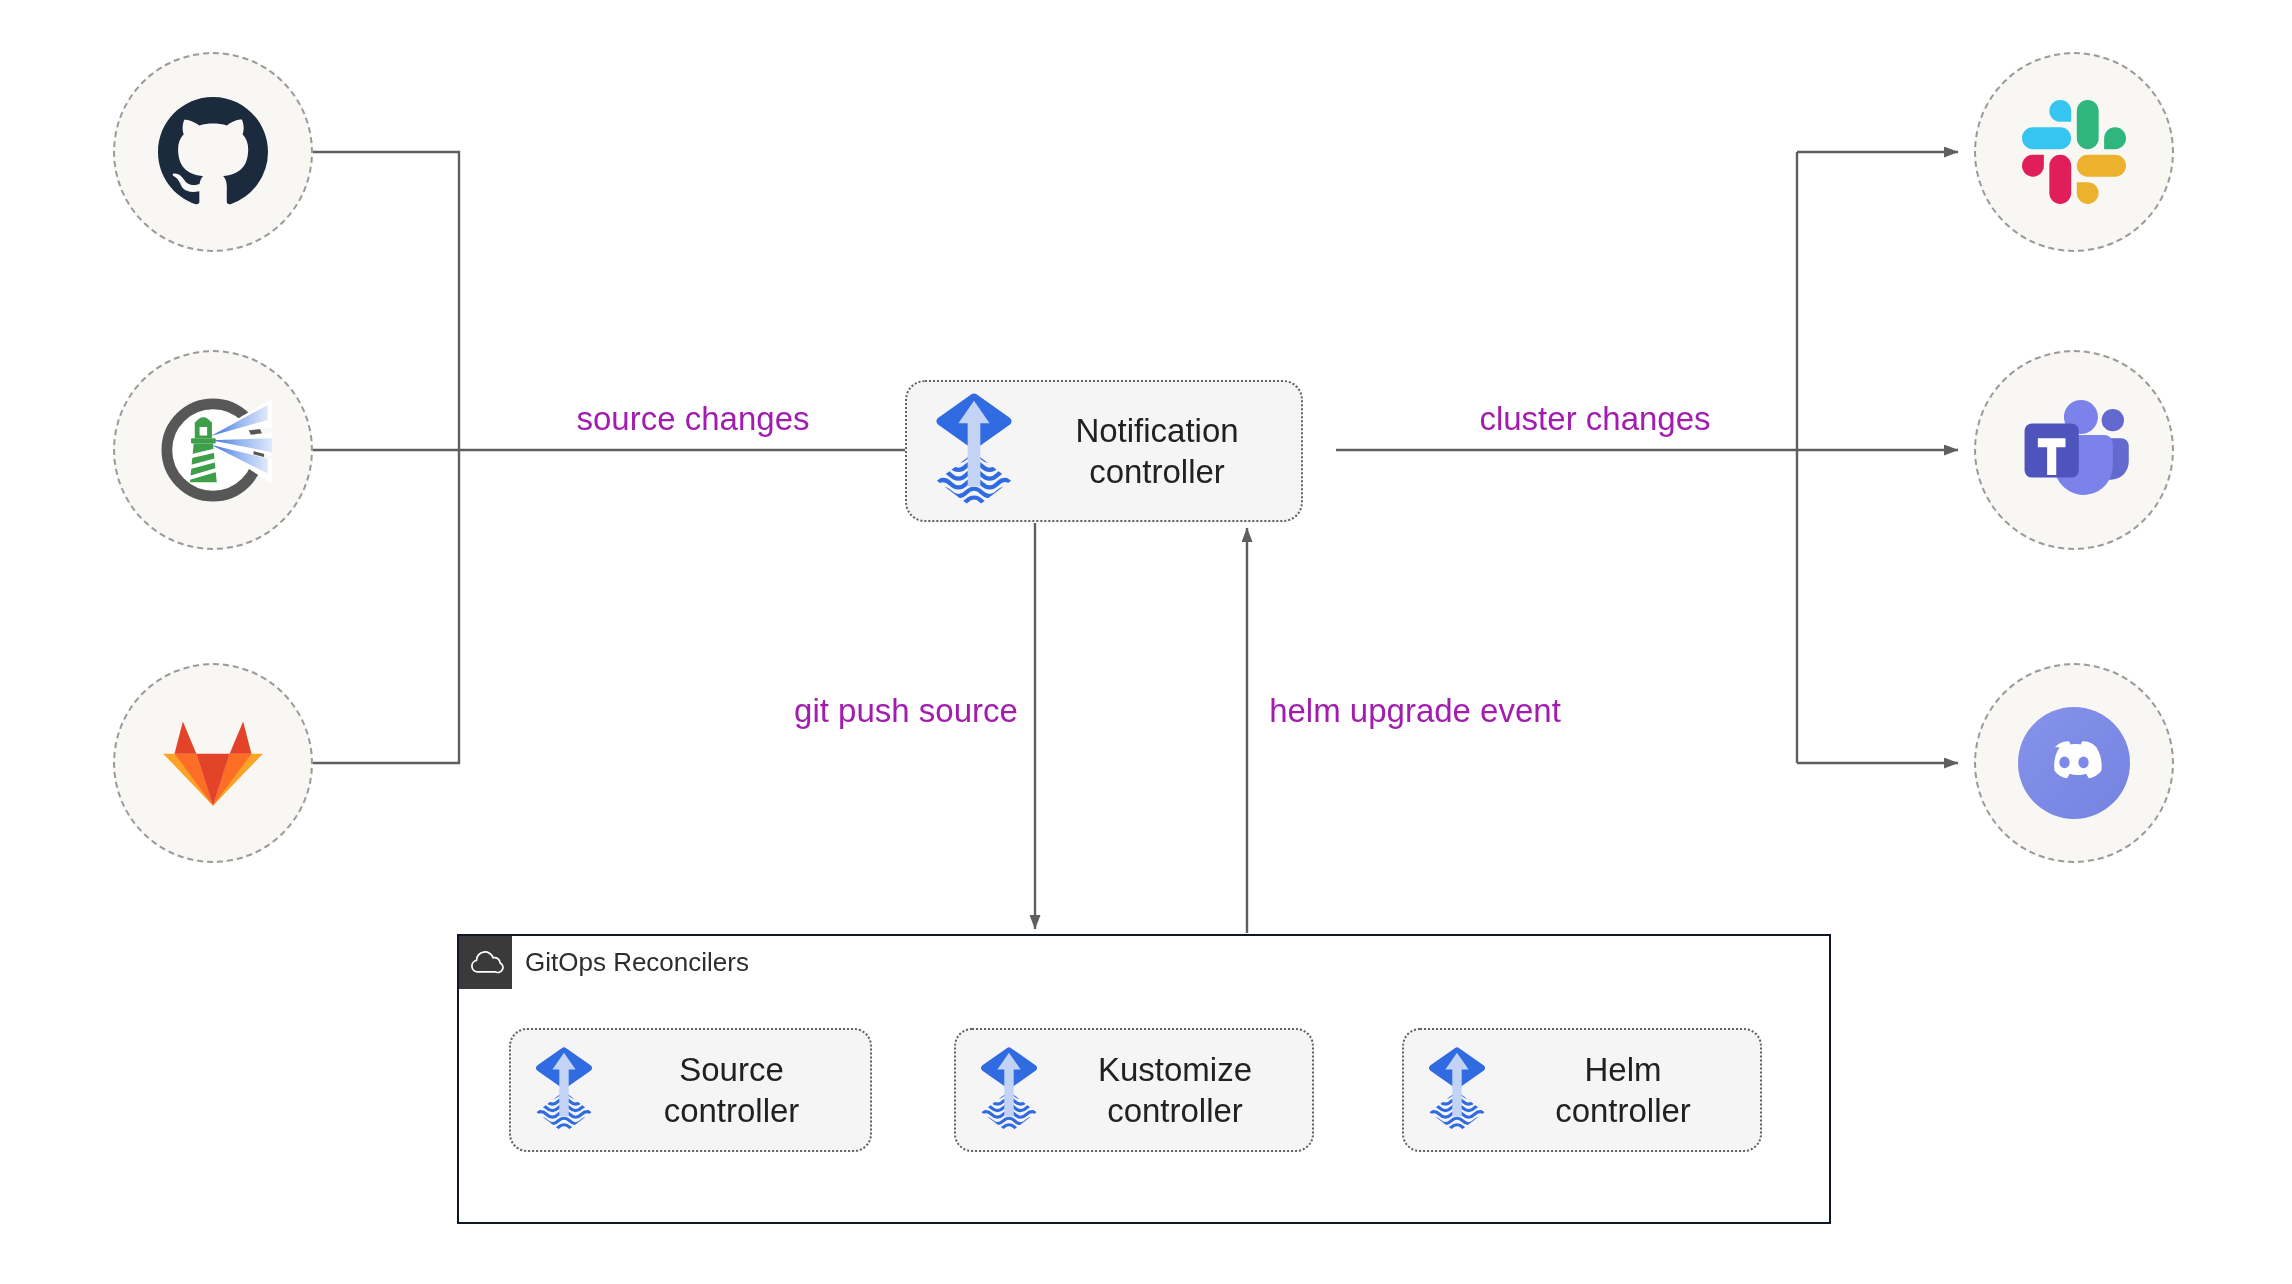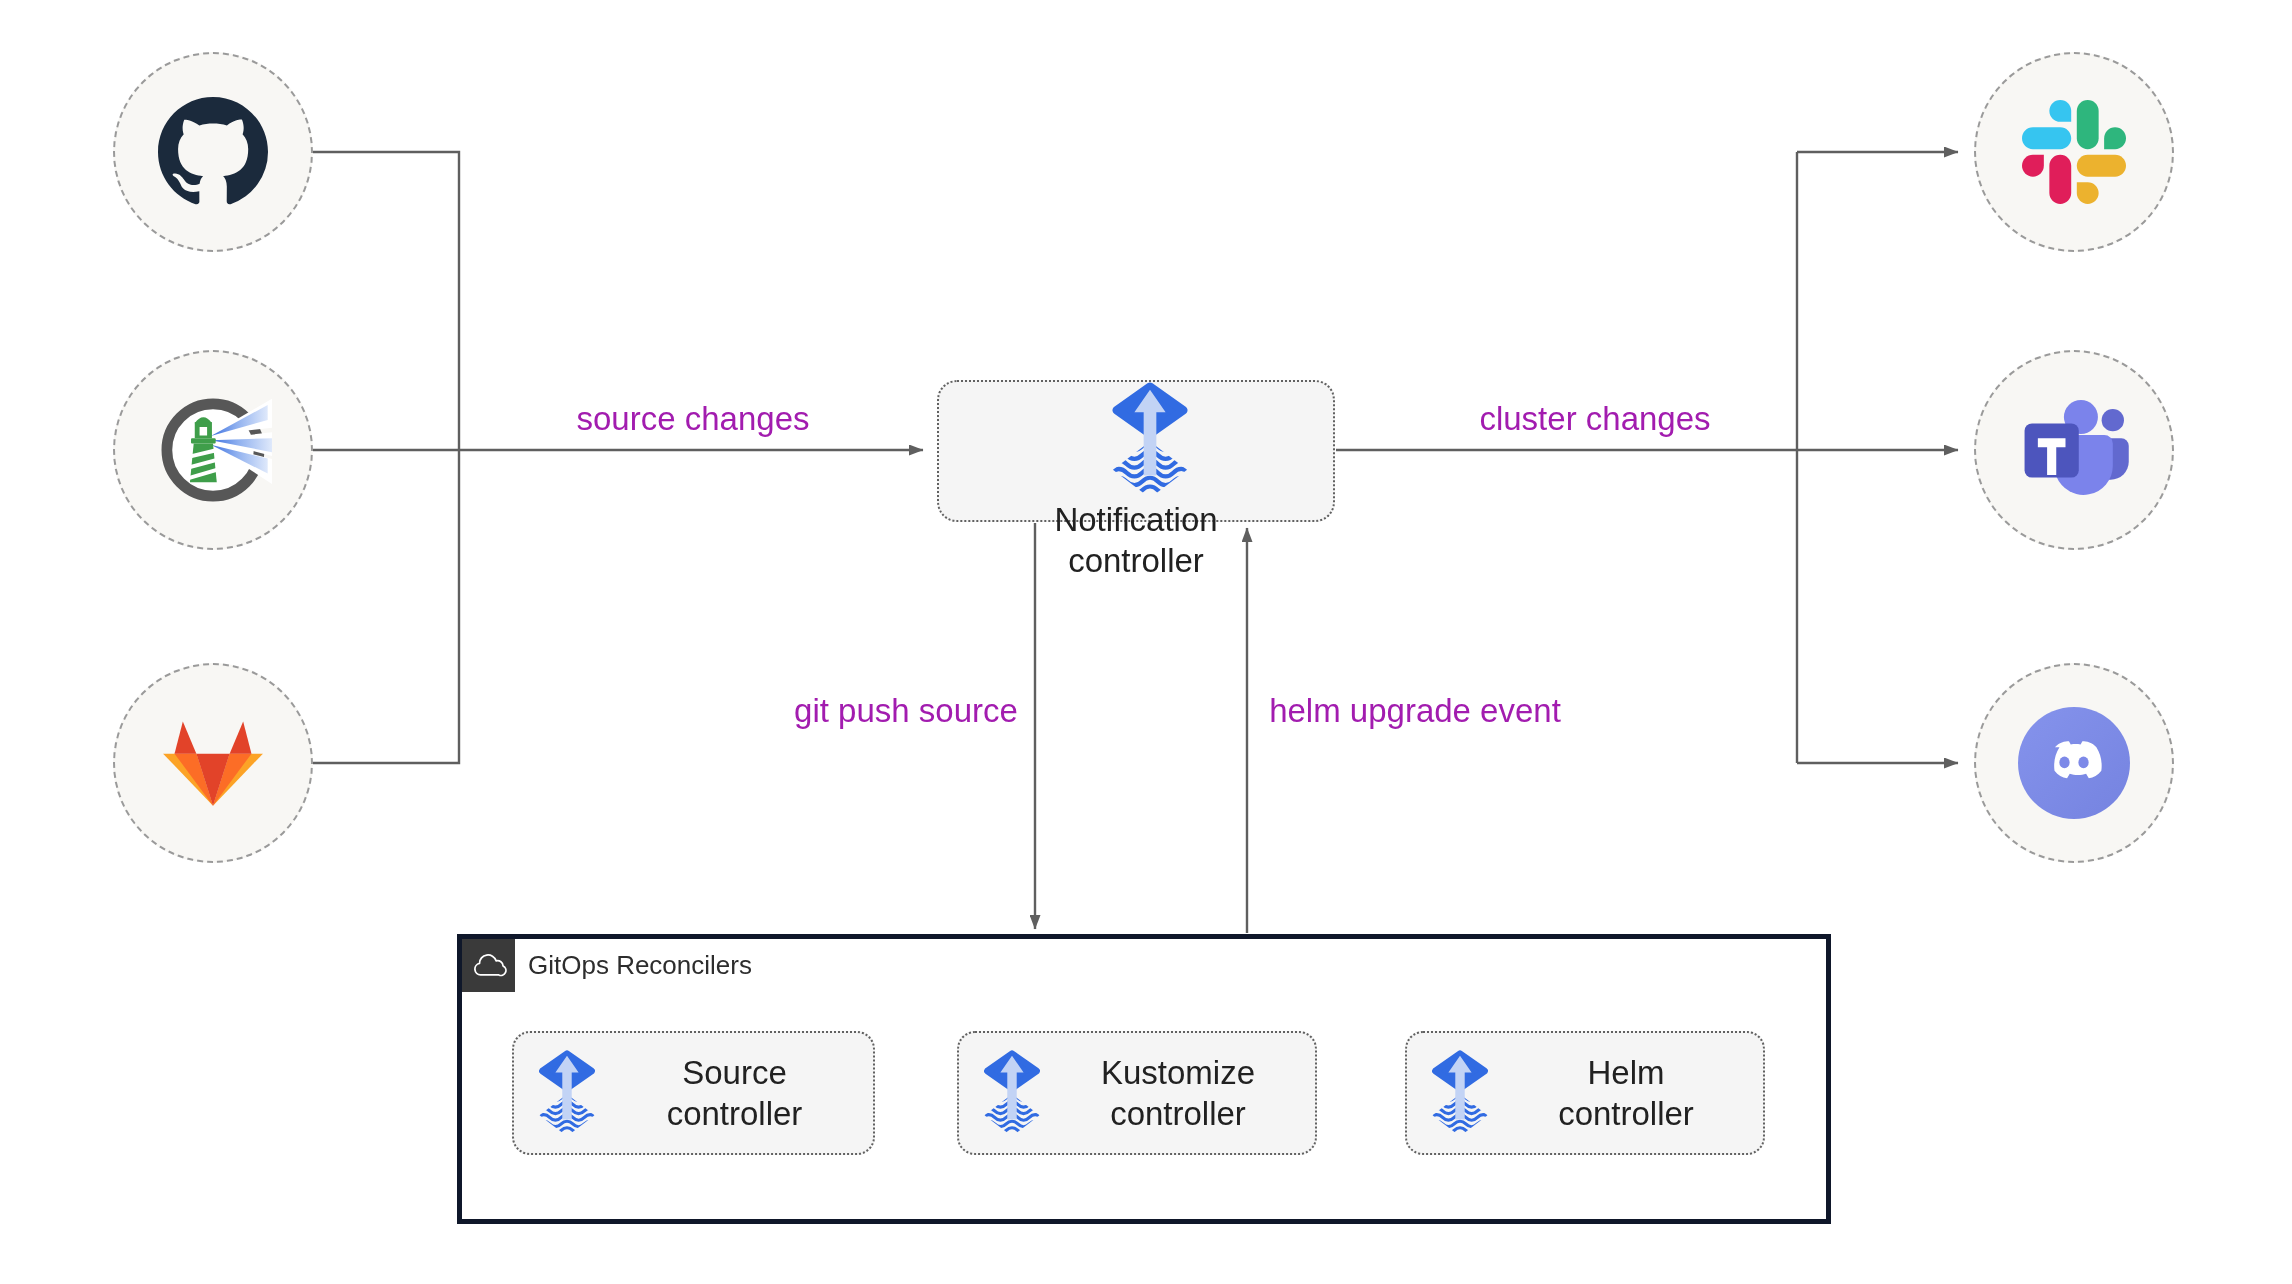--- a/index.html
+++ b/index.html
@@ -22,21 +22,21 @@
     flex:1;text-align:center;font-size:33px;line-height:41px;color:#212121;
     display:flex;align-items:center;justify-content:center;
   }
   .box-label span{display:block;}
   .edge-label{
     position:absolute;transform:translate(-50%,-50%);white-space:nowrap;
     font-size:33px;color:#a21caf;background:transparent;
   }
   .group-box{
     position:absolute;left:457px;top:934px;width:1374px;height:290px;
-    background:#ffffff;border:5px solid #0f172a;box-sizing:border-box;
+    background:#ffffff;border:2px solid #0f172a;box-sizing:border-box;
   }
   .group-tag{
     position:absolute;left:0;top:0;width:53px;height:53px;background:#3a3a3a;
     display:flex;align-items:center;justify-content:center;
   }
   .group-title{
     position:absolute;left:66px;top:0;height:53px;line-height:53px;
     font-size:26px;color:#2d2d2d;white-space:nowrap;
   }
   .flux-wrap{flex:0 0 auto;display:flex;align-items:center;justify-content:center;}
@@ -167,21 +167,21 @@
             <stop offset="1" stop-color="#7583e0"></stop>
         </linearGradient>
       </defs>
       <circle cx="50" cy="50" r="50" fill="url(#dsh)"></circle>
       <path d="M33 36 c3.5-4.5 9-5.5 12.5-5.5 l1.6 3 c3-.5 5.8-.5 8.8 0 l1.6-3 c3.5 0 9 1 12.5 5.5 c4 6.2 5.4 13.8 4.4 21 c-3 4-7 6.2-11.2 6.7 l-2.4-4 c-4.3 1.5-10.3 1.5-14.6 0 l-2.4 4 c-4.2-.5-8.2-2.7-11.2-6.7 c-1-7.2 .4-14.8 4.4-21 z" fill="#ffffff"></path>
       <ellipse cx="41.5" cy="49.5" rx="4.6" ry="5.2" fill="#7d89e8"></ellipse>
       <ellipse cx="58.5" cy="49.5" rx="4.6" ry="5.2" fill="#7d89e8"></ellipse>
     </svg>
   </div>
 
-  <div class="ctl-box" style="left:937px;top:380px;width:398px;height:142px;flex-direction:column;">
+  <div class="ctl-box" style="left:905px;top:380px;width:398px;height:142px;">
     <div class="flux-wrap" style="margin-left:28px;">
       <svg width="78" height="117" viewBox="0 0 80 120">
           <use href="#flux-logo"></use>
         </svg>
     </div>
     <div class="box-label">
       <span style="max-width:230px;">Notification controller</span>
     </div>
   </div>
 

